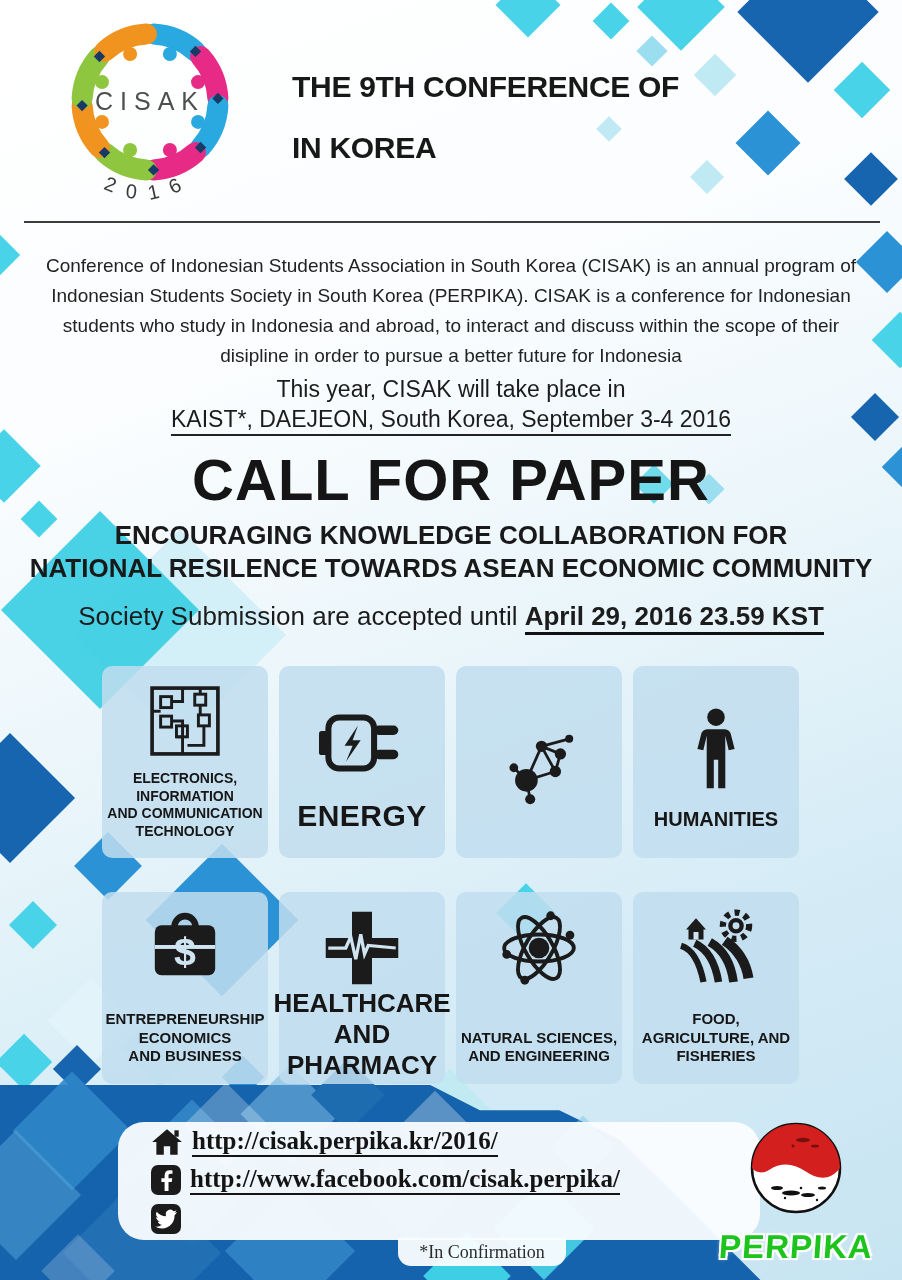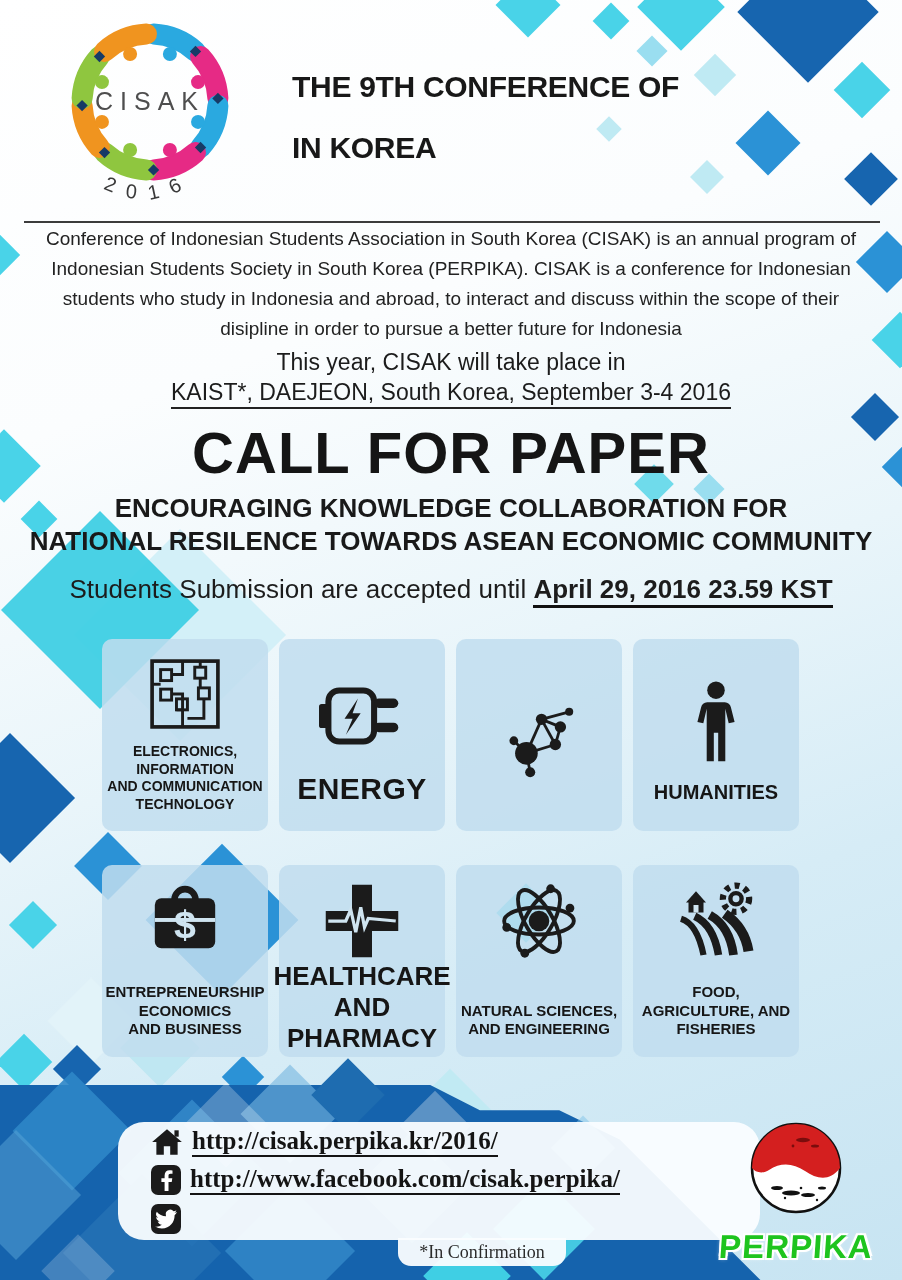--- a/index.html
+++ b/index.html
@@ -7,21 +7,21 @@
     background:linear-gradient(160deg,#ffffff 0%,#fbfdfe 28%,#e9f5fa 52%,#d6ecf6 72%,#c7e4f2 100%);
     font-family:"Liberation Sans",sans-serif;color:#1c1c1c;}
   .deco{position:absolute;transform:rotate(45deg);z-index:1;}
   
   .cisak-logo{position:absolute;left:58px;top:4px;width:188px;height:220px;z-index:2;}
   
   .title-block{position:absolute;left:292px;top:56px;width:590px;z-index:2;}
   .title-line{font-size:30px;font-weight:900;letter-spacing:-.3px;line-height:61px;color:#181818;}
   .divider{position:absolute;left:24px;top:221px;width:856px;height:2px;background:#3c3c3c;z-index:2;}
   
-  .content{position:absolute;left:0;top:224px;width:902px;text-align:center;z-index:2;}
+  .content{position:absolute;left:0;top:251px;width:902px;text-align:center;z-index:2;}
   .intro-paragraph{margin:0 auto;width:868px;font-size:19px;line-height:30px;white-space:pre-line;color:#222;}
   .venue-intro{margin-top:5px;font-size:23px;}
   .venue{display:inline-block;margin-top:3px;font-size:23px;border-bottom:2px solid #222;padding-bottom:1px;}
   .cfp-title{margin-top:10px;font-size:58px;font-weight:900;letter-spacing:1px;color:#151515;}
   .cfp-subtitle{margin-top:6px;font-size:26px;font-weight:900;line-height:33px;white-space:pre-line;color:#191919;}
   .deadline{margin-top:16px;font-size:26px;}
   .deadline b{border-bottom:3px solid #111;padding-bottom:1px;}
   
   .grid{margin:34px auto 0;width:698px;display:grid;grid-template-columns:repeat(4,166px);gap:34px 11px;}
   .card{height:192px;background:rgba(193,221,238,.85);border-radius:10px;display:flex;flex-direction:column;
@@ -140,21 +140,21 @@
   <div class="content">
     <p class="intro-paragraph">Conference of Indonesian Students Association in South Korea (CISAK) is an annual program of
 Indonesian Students Society in South Korea (PERPIKA). CISAK is a conference for Indonesian
 students who study in Indonesia and abroad, to interact and discuss within the scope of their
 disipline in order to pursue a better future for Indonesia</p>
     <div class="venue-intro">This year, CISAK will take place in</div>
     <div><span class="venue">KAIST*, DAEJEON, South Korea, September 3-4 2016</span></div>
     <div class="cfp-title">CALL FOR PAPER</div>
     <div class="cfp-subtitle">ENCOURAGING KNOWLEDGE COLLABORATION FOR
 NATIONAL RESILENCE TOWARDS ASEAN ECONOMIC COMMUNITY</div>
-    <div class="deadline"><span>Students Submission are accepted until </span><b>April 29, 2016 23.59 KST</b></div>
+    <div class="deadline"><span>Society Submission are accepted until </span><b>April 29, 2016 23.59 KST</b></div>
 
     <div class="grid">
 
       <div class="card">
         <svg width="78" height="78" viewBox="0 0 64 64">
           <rect x="5" y="5" width="54" height="54" fill="none" stroke="#1b1b1b" stroke-width="3"></rect>
           <g fill="none" stroke="#1b1b1b" stroke-width="2.4">
             <rect x="12" y="12" width="9" height="9"></rect>
               <rect x="12" y="28" width="9" height="9"></rect>
             <rect x="25" y="36" width="9" height="9"></rect>

